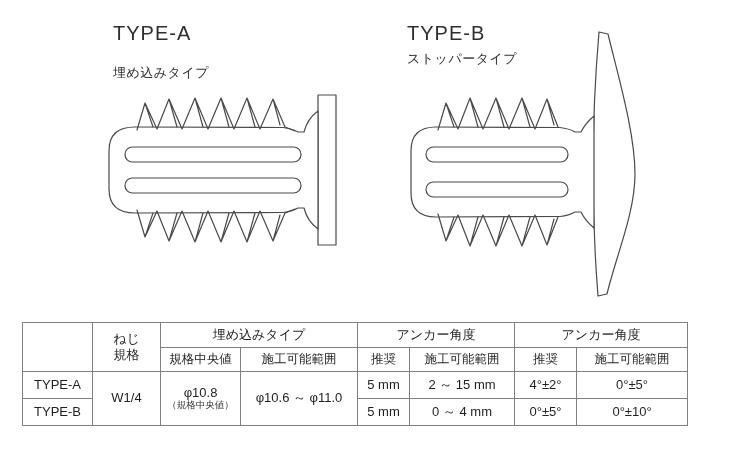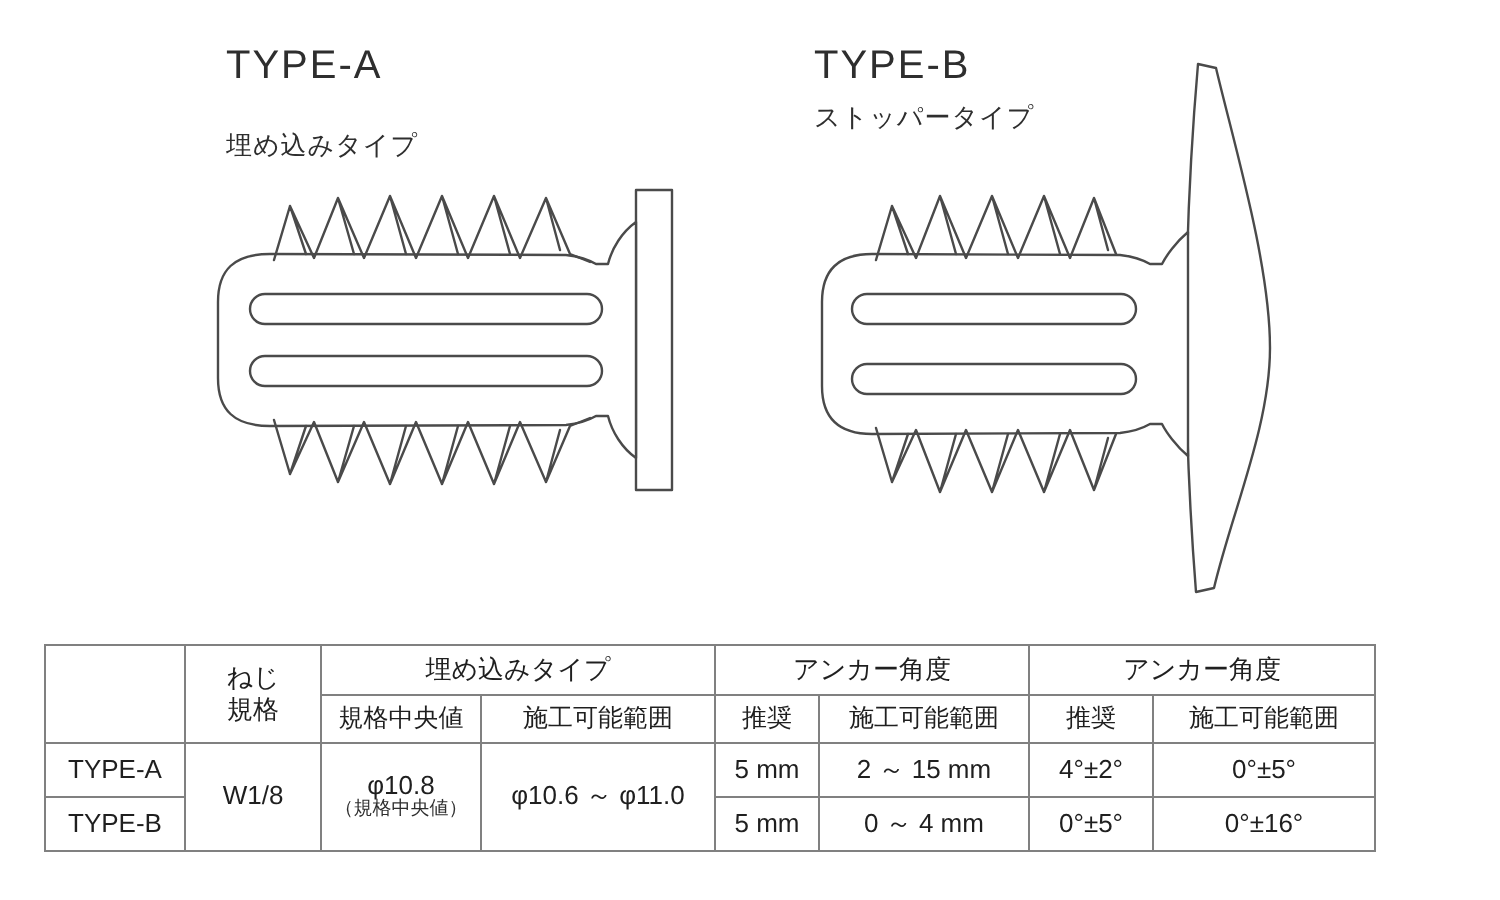--- a/index.html
+++ b/index.html
@@ -149,35 +149,35 @@
       <tr class="r2">
         <td>規格中央値</td>
         <td>施工可能範囲</td>
         <td>推奨</td>
         <td>施工可能範囲</td>
         <td>推奨</td>
         <td>施工可能範囲</td>
       </tr>
       <tr class="rd">
         <td>TYPE-A</td>
-        <td rowspan="2">W1/8</td>
+        <td rowspan="2">W1/4</td>
         <td rowspan="2">
           <div class="main-val">φ10.8</div>
           <div class="note">（規格中央値）</div>
         </td>
         <td rowspan="2">φ10.6 ～ φ11.0</td>
         <td>5 mm</td>
         <td>2 ～ 15 mm</td>
         <td>4°±2°</td>
         <td>0°±5°</td>
       </tr>
       <tr class="rd">
         <td>TYPE-B</td>
         <td>5 mm</td>
         <td>0 ～ 4 mm</td>
         <td>0°±5°</td>
-        <td>0°±16°</td>
+        <td>0°±10°</td>
       </tr>
     </tbody>
       </table>
   </div>
 
 </div>
 
 </body></html>

